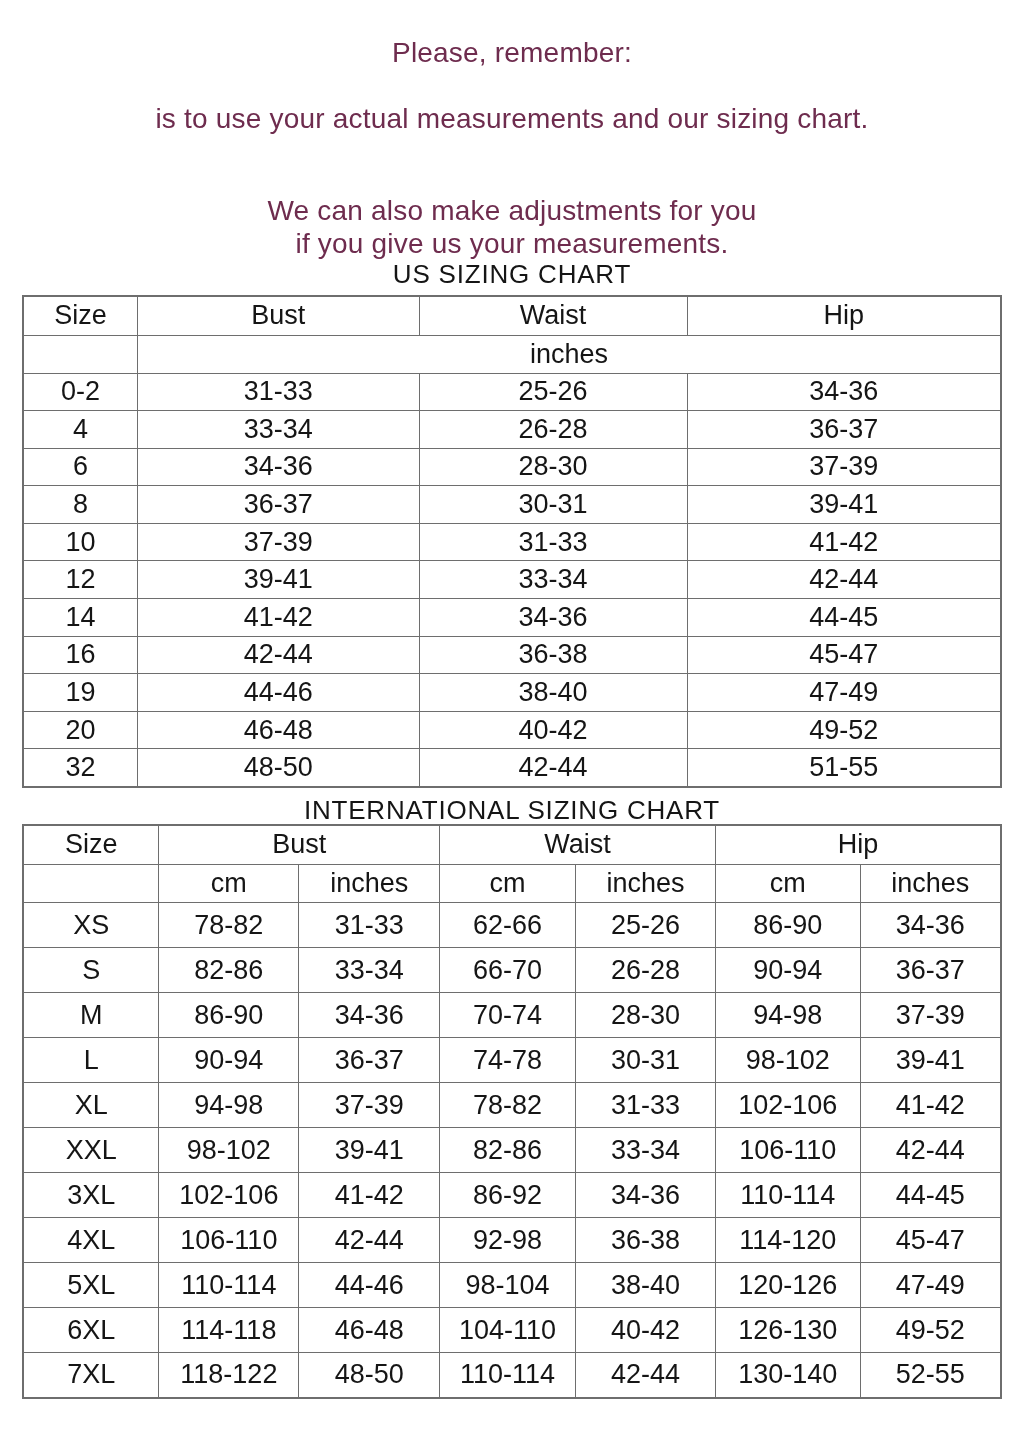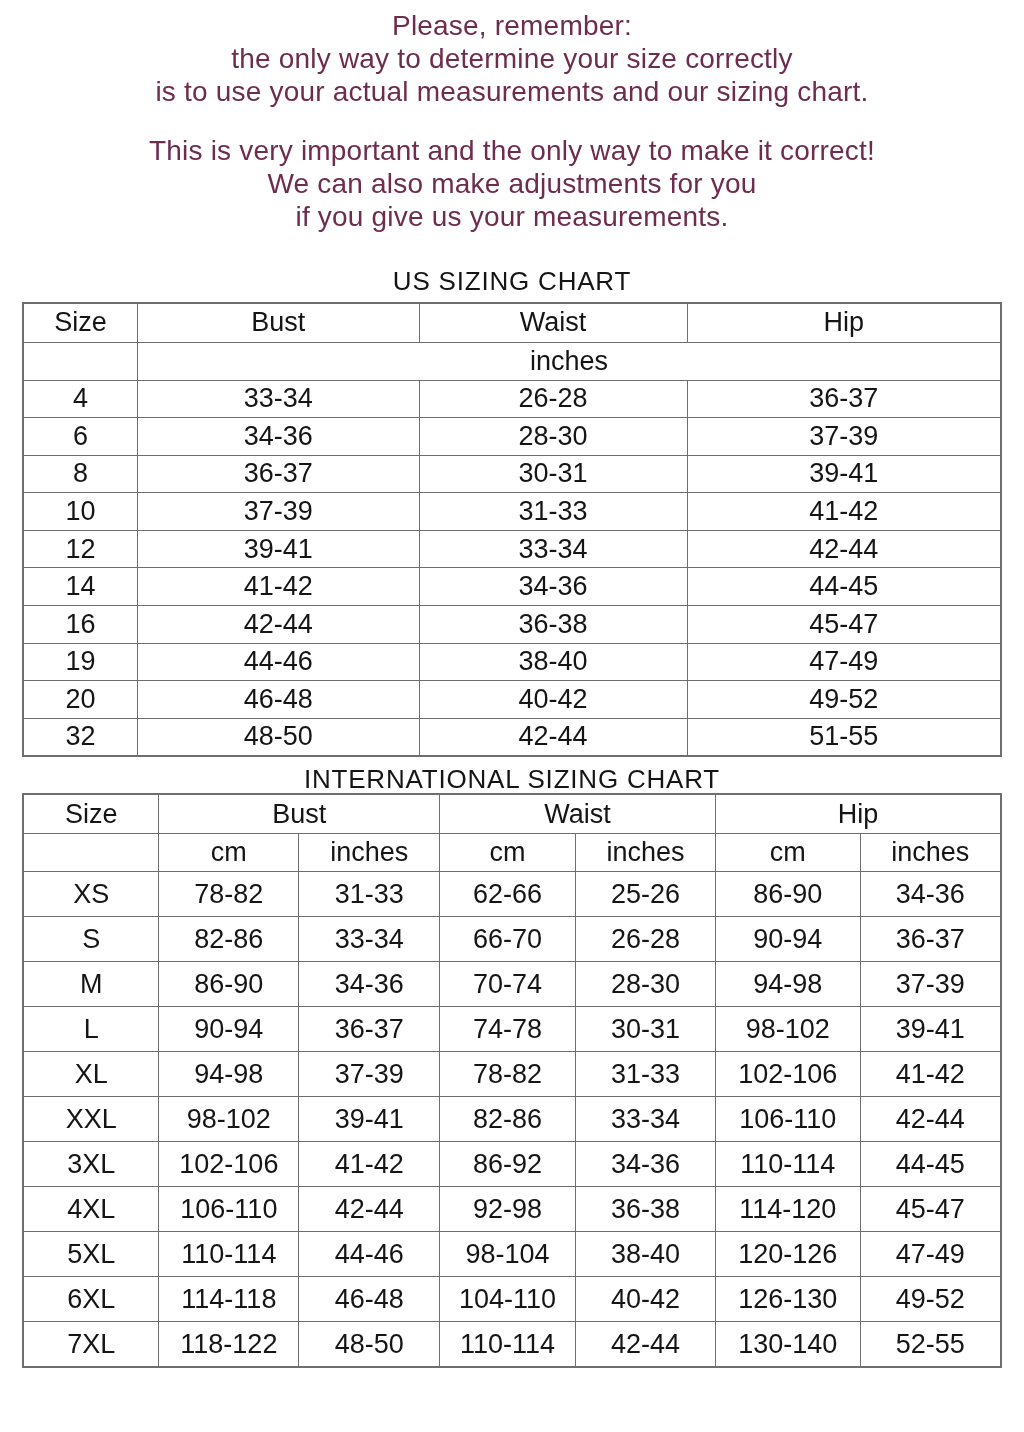--- a/index.html
+++ b/index.html
@@ -10,21 +10,21 @@
     height: 1432px;
     font-family: "Liberation Sans", sans-serif;
     -webkit-font-smoothing: antialiased;
   }
   .page {
     width: 1024px;
     height: 1432px;
     overflow: hidden;
   }
   .intro {
-    padding-top: 9px;
+    padding-top: 36px;
     text-align: center;
     color: #6e2c4e;
     font-size: 28px;
     line-height: 33px;
     font-weight: 300;
     letter-spacing: 0.2px;
   }
   .intro p {
     margin: 0;
   }
@@ -32,21 +32,21 @@
     margin-top: 26px;
   }
   .chart-title {
     text-align: center;
     color: #151515;
     font-size: 26px;
     line-height: 28px;
     font-weight: 300;
     letter-spacing: 0.8px;
   }
-  .chart-title.us { margin-top: 34px; margin-bottom: 7px; }
+  .chart-title.us { margin-bottom: 7px; }
   .chart-title.intl { margin-top: 8px; margin-bottom: 0; }
   table.sizing {
     border-collapse: collapse;
     table-layout: fixed;
     width: 980px;
     margin: 0 auto;
     border: 2px solid #6e6e6e;
   }
   table.sizing td {
     border: 1px solid #6e6e6e;
@@ -67,25 +67,25 @@
   table.intl-table tbody tr          { height: 45px; }
 </style>
 </head>
 <body>
 
 <div class="page">
 
   <div class="intro">
     <p>
       <span>Please, remember:</span><br>
-      <span>the only way to determine your size correctly</span><br>
+      <br>
       <span>is to use your actual measurements and our sizing chart.</span><br>
     </p>
     <p class="second">
-      <span>This is very important and the only way to make it correct!</span><br>
+      <br>
       <span>We can also make adjustments for you</span><br>
       <span>if you give us your measurements.</span><br>
     </p>
   </div>
 
   <div class="chart-title us">US SIZING CHART</div>
 
   <table class="sizing us-table">
     <colgroup>
       <col style="width:11.7%">
@@ -99,20 +99,26 @@
         <td>Bust</td>
         <td>Waist</td>
         <td>Hip</td>
       </tr>
       <tr class="unit-row">
         <td></td>
         <td colspan="3">inches</td>
       </tr>
     </thead>
     <tbody>
+        <tr>
+          <td>0-2</td>
+          <td>31-33</td>
+          <td>25-26</td>
+          <td>34-36</td>
+        </tr>
         <tr>
           <td>4</td>
           <td>33-34</td>
           <td>26-28</td>
           <td>36-37</td>
         </tr>
         <tr>
           <td>6</td>
           <td>34-36</td>
           <td>28-30</td>

